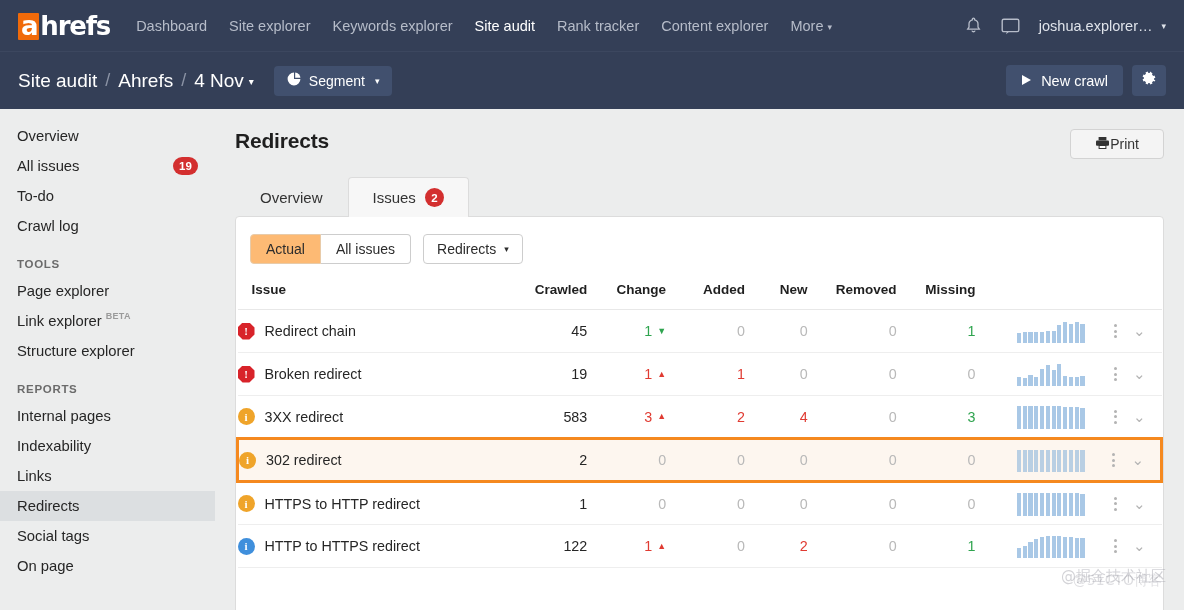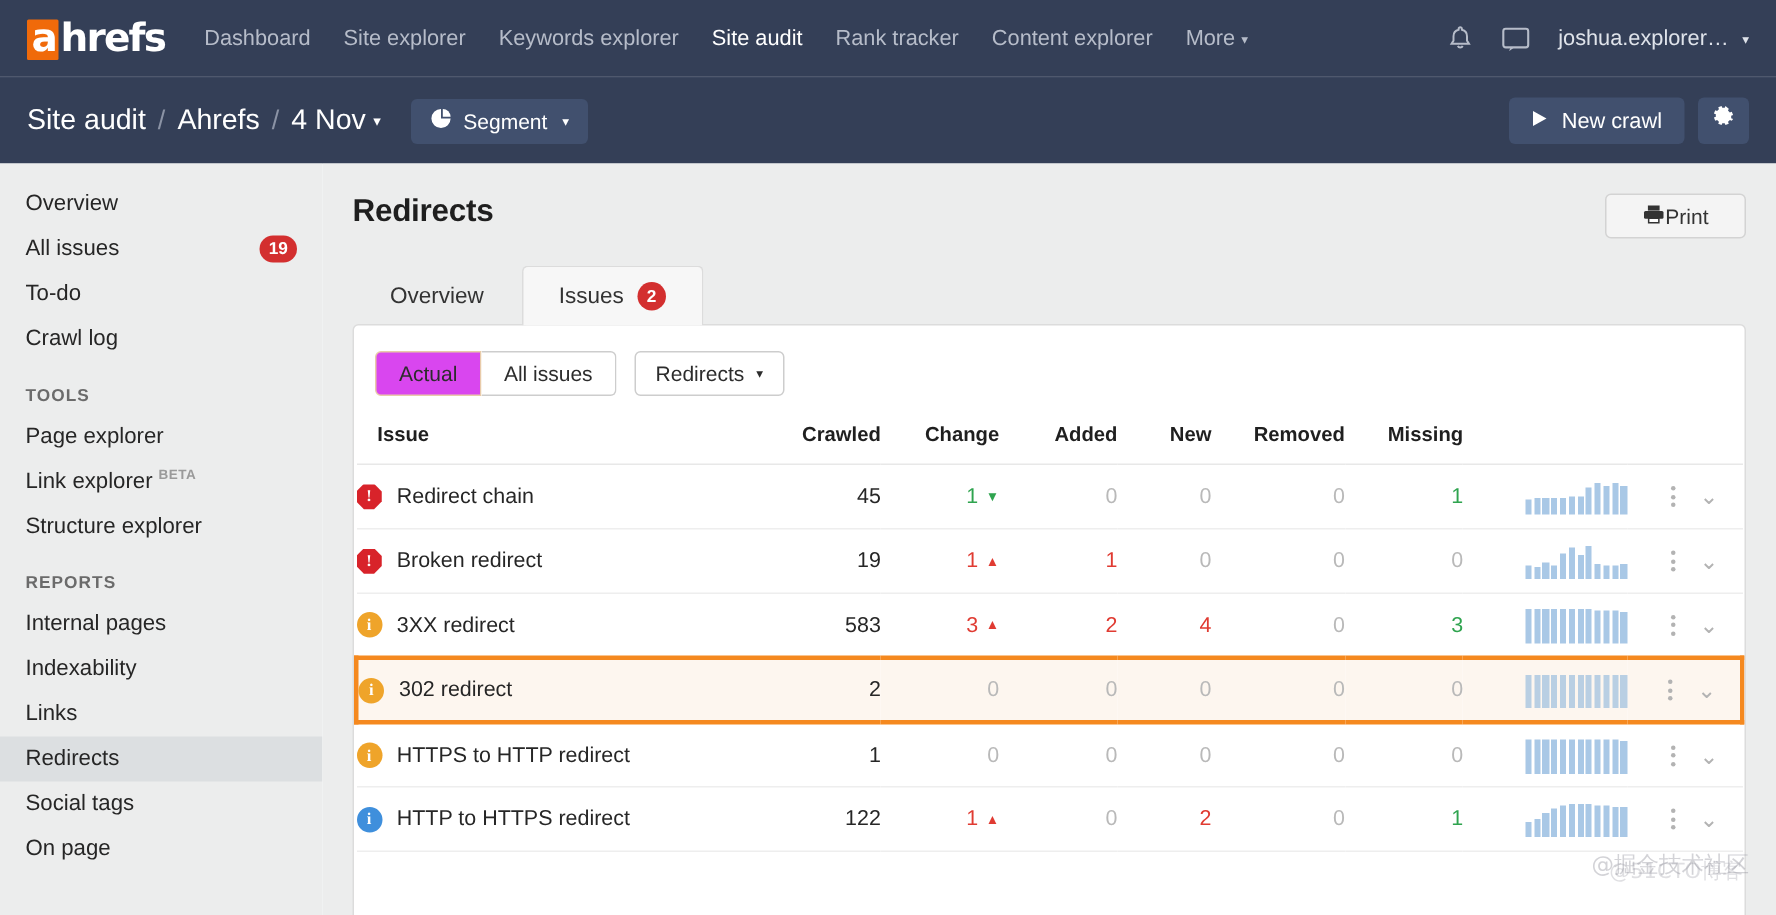--- a/index.html
+++ b/index.html
@@ -241,21 +241,21 @@
     display: flex; align-items: center;
     padding: 0 15px;
     font-size: 14px;
     color: #2c2c2c;
     border: 1px solid #cdcdcd;
     background: #ffffff;
     cursor: pointer;
   }
   .seg:first-child { border-radius: 4px 0 0 4px; }
   .seg:last-child { border-radius: 0 4px 4px 0; border-left: none; }
-  .seg.on { background: #d946ef; border-color: #e8cba9; text-align: center; }
+  .seg.on { background: #fdba74; border-color: #e8cba9; text-align: center; }
   .drop-btn {
     height: 30px;
     display: flex; align-items: center; gap: 8px;
     padding: 0 13px;
     font-size: 14px;
     color: #2c2c2c;
     border: 1px solid #cdcdcd;
     background: #ffffff;
     border-radius: 4px;
     cursor: pointer;

